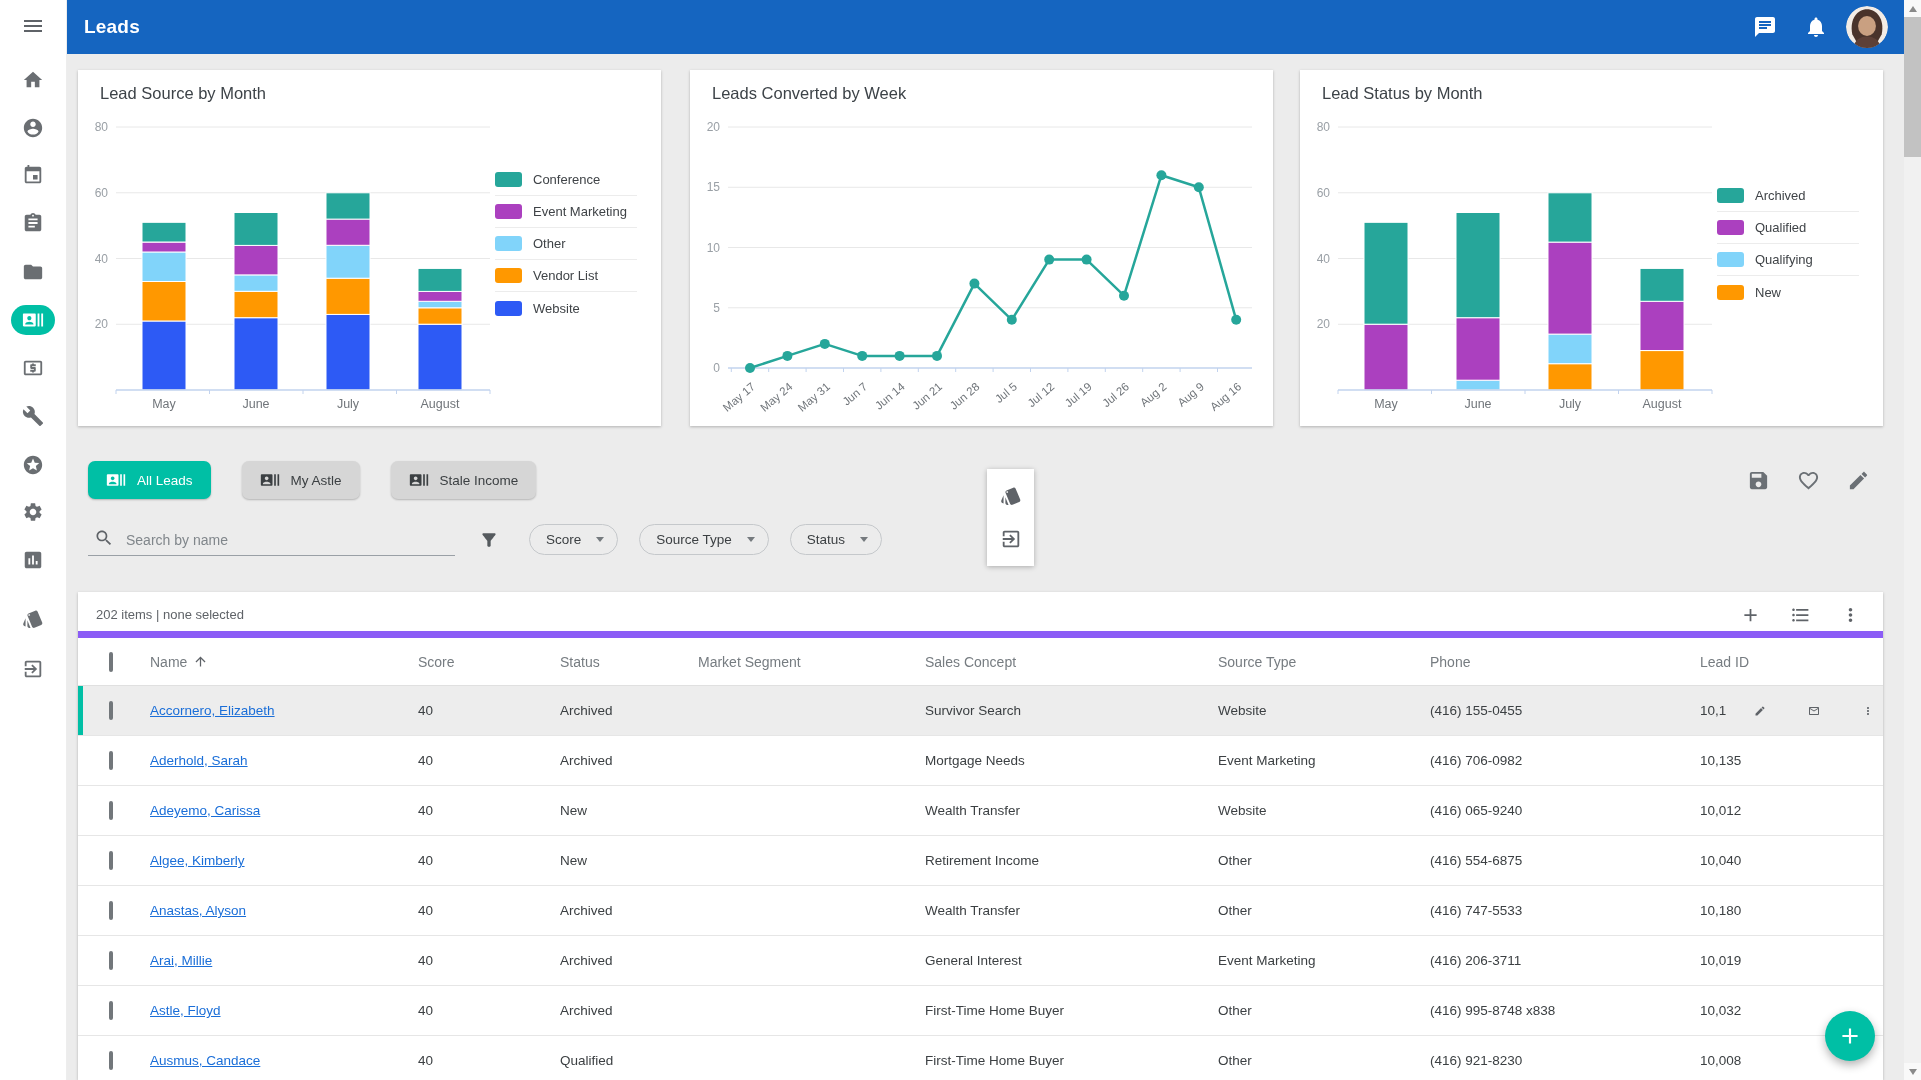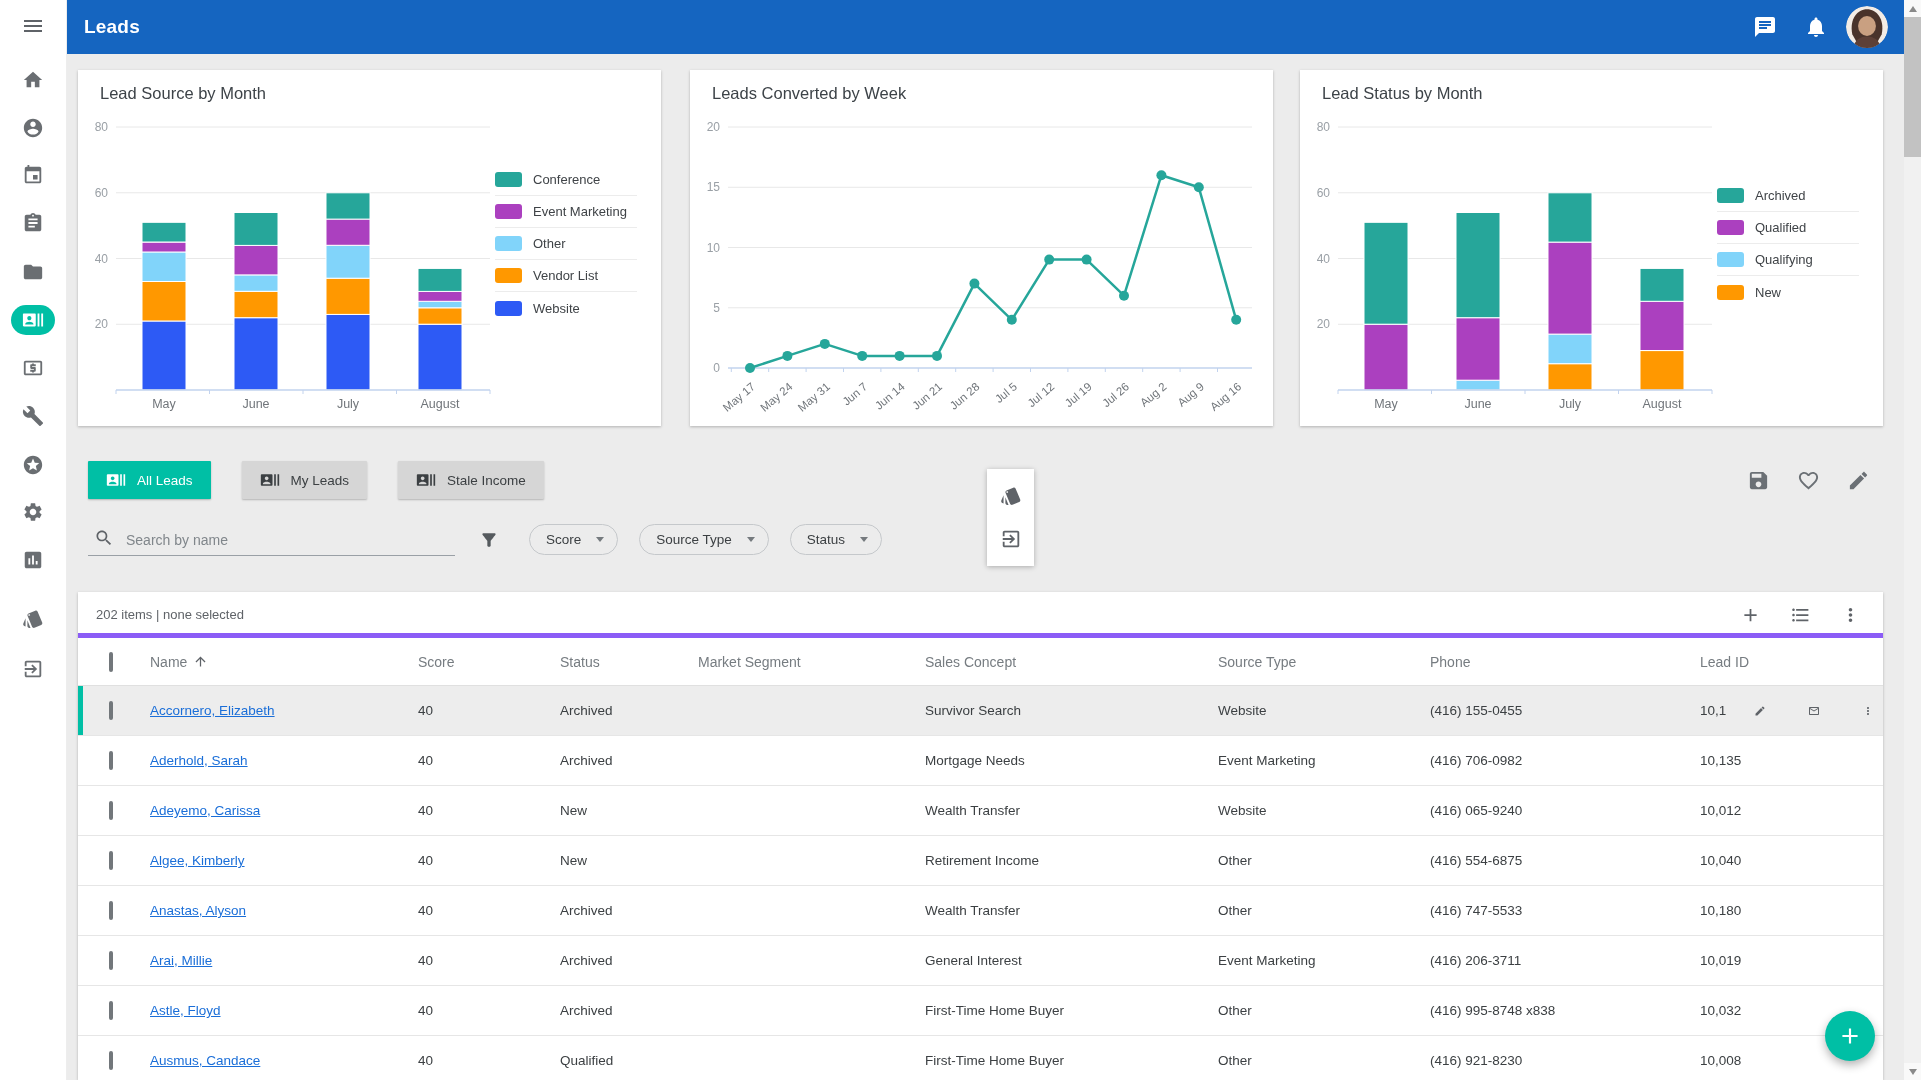--- a/index.html
+++ b/index.html
@@ -40,21 +40,21 @@
   .xl{font-size:12.5px;fill:#70757a;text-anchor:middle}
   .xl2{font-size:11.5px;fill:#70757a;text-anchor:end}
   .legend{position:absolute;right:24px;width:142px}
   .lg-item{display:flex;align-items:center;height:32px;border-bottom:1px solid #ececec}
   .lg-item:last-child{border-bottom:none}
   .sw{width:27px;height:15px;border-radius:3px;margin-right:11px;flex:none}
   .lg-lb{font-size:13px;color:#3f4347}
 
   
   #views-row{position:absolute;left:21px;top:407px;display:flex;gap:31px}
-  .vbtn{height:38px;border:none;border-radius:1px;background:#d6d6d6;color:#3c4043;font-size:13.5px;
+  .vbtn{height:38px;border:none;border-radius:7px;background:#d6d6d6;color:#3c4043;font-size:13.5px;
         font-weight:500;display:flex;align-items:center;gap:11px;padding:0 18px;cursor:pointer;
         box-shadow:0 1px 2px rgba(0,0,0,.24);font-family:inherit}
   .vbtn .ic{fill:#3c4043}
   .vbtn.active{background:var(--accent);color:#fff}
   .vbtn.active .ic{fill:#fff}
 
   #list-tools{position:absolute;left:1673px;top:408px;display:flex;gap:14px}
   .tbtn{width:36px;height:36px;background:none;border:none;display:flex;align-items:center;
         justify-content:center;cursor:pointer}
   .tbtn .ic{fill:#6b7075}
@@ -77,21 +77,21 @@
               display:flex;align-items:center;justify-content:center;cursor:pointer}
   #funnel-btn .ic{fill:#555a5e}
   #pills{position:absolute;left:462px;top:470px;display:flex;gap:21px}
   .pill{height:31px;border:1px solid #c5c8cb;border-radius:16px;display:flex;align-items:center;gap:15px;
         padding:0 13px 0 16px;font-size:13.5px;color:#3c4043;cursor:pointer;background:transparent}
   .caret{width:0;height:0;border-left:4.5px solid transparent;border-right:4.5px solid transparent;
          border-top:5px solid #757a7e}
 
   
   #table-card{left:11px;top:538px;width:1805px;height:488px;overflow:hidden}
-  #summary-row{position:relative;height:46px;border-bottom:5px solid #8b5cf6}
+  #summary-row{position:relative;height:46px;border-bottom:7px solid #8b5cf6}
   #summary-text{position:absolute;left:18px;top:15px;font-size:13px;color:#5f6368}
   #summary-icons{position:absolute;right:16px;top:6px;display:flex;gap:17px}
   #summary-icons .tbtn{width:33px;height:33px}
   #summary-icons .ic{fill:#5f6368}
   .tgrid{display:grid;grid-template-columns:72px 268px 142px 138px 227px 293px 212px 270px 1fr;
          align-items:center}
   #thead{height:48px;border-bottom:1px solid #e0e0e0;color:#767c81;font-size:14px}
   .hc{display:flex;align-items:center;gap:6px}
   .hc .ic{fill:#5f6368}
   .trow{height:50px;border-bottom:1px solid #e6e6e6;font-size:13.5px;color:#3c4043;position:relative}
@@ -405,21 +405,21 @@
         <button class="vbtn active">
           <svg class="ic" viewBox="0 0 24 24" width="20" height="20">
             <path d="M21 5v14h2V5h-2zm-4 14h2V5h-2v14zM14 5H2c-.55 0-1 .45-1 1v12c0 .55.45 1 1 1h12c.55 0 1-.45 1-1V6c0-.55-.45-1-1-1zM8 7.75c1.24 0 2.25 1.01 2.25 2.25S9.24 12.25 8 12.25 5.75 11.24 5.75 10 6.76 7.75 8 7.75zM12.5 17h-9v-.75c0-1.5 3-2.25 4.5-2.25s4.5.75 4.5 2.25V17z"></path>
           </svg>
           <span>All Leads</span>
         </button>
         <button class="vbtn">
           <svg class="ic" viewBox="0 0 24 24" width="20" height="20">
             <path d="M21 5v14h2V5h-2zm-4 14h2V5h-2v14zM14 5H2c-.55 0-1 .45-1 1v12c0 .55.45 1 1 1h12c.55 0 1-.45 1-1V6c0-.55-.45-1-1-1zM8 7.75c1.24 0 2.25 1.01 2.25 2.25S9.24 12.25 8 12.25 5.75 11.24 5.75 10 6.76 7.75 8 7.75zM12.5 17h-9v-.75c0-1.5 3-2.25 4.5-2.25s4.5.75 4.5 2.25V17z"></path>
           </svg>
-          <span>My Leads</span>
+          <span>My Astle</span>
         </button>
         <button class="vbtn">
           <svg class="ic" viewBox="0 0 24 24" width="20" height="20">
             <path d="M21 5v14h2V5h-2zm-4 14h2V5h-2v14zM14 5H2c-.55 0-1 .45-1 1v12c0 .55.45 1 1 1h12c.55 0 1-.45 1-1V6c0-.55-.45-1-1-1zM8 7.75c1.24 0 2.25 1.01 2.25 2.25S9.24 12.25 8 12.25 5.75 11.24 5.75 10 6.76 7.75 8 7.75zM12.5 17h-9v-.75c0-1.5 3-2.25 4.5-2.25s4.5.75 4.5 2.25V17z"></path>
           </svg>
           <span>Stale Income</span>
         </button>
       </div>
 
     <div id="list-tools">

